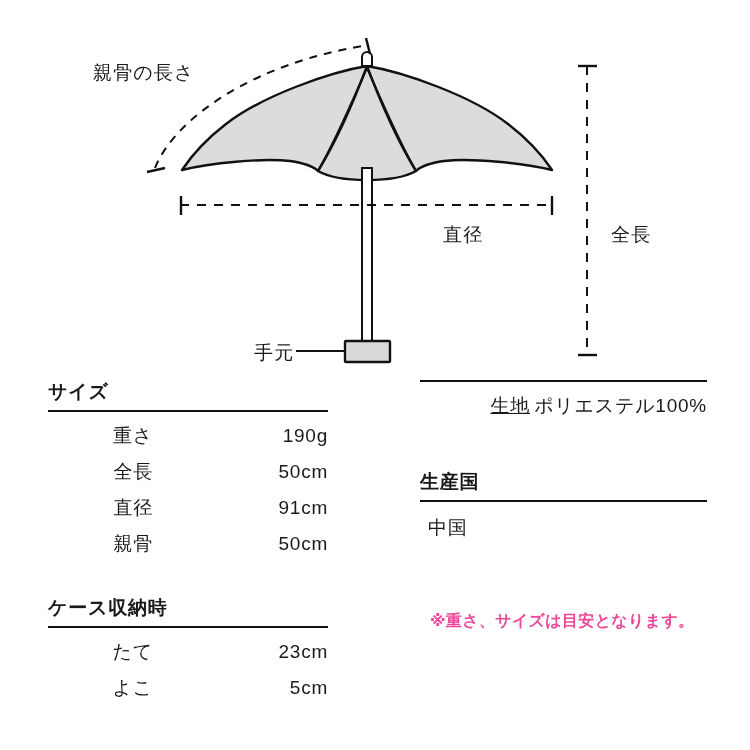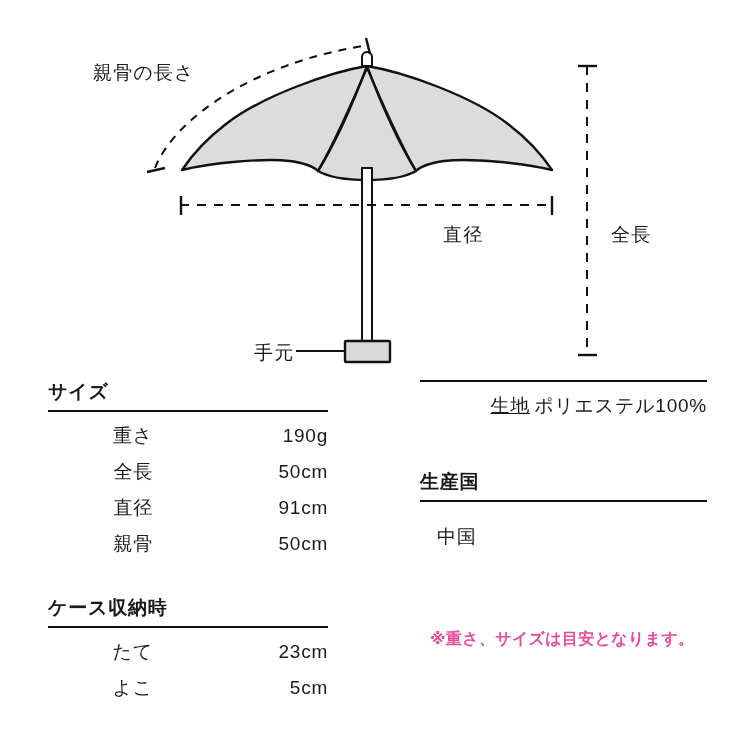--- a/index.html
+++ b/index.html
@@ -86,21 +86,21 @@
   .col-right .spec-key { width: 110px; text-decoration: underline; }
 
   .block-gap-1 { height: 34px; }
   .block-gap-2 { height: 46px; }
   .block-gap-3 { height: 52px; }
 
   .plain-value {
     font-size: 19px;
     letter-spacing: 0.04em;
     padding: 5px 0 0 0;
-    margin: 17px;
+    margin: 8px;
   }
   .footnote {
     font-size: 16px;
     letter-spacing: 0.02em;
     margin: 10px;
     padding: 0;
     color: #ec4899;
     font-weight: bold;
   }
 </style>

